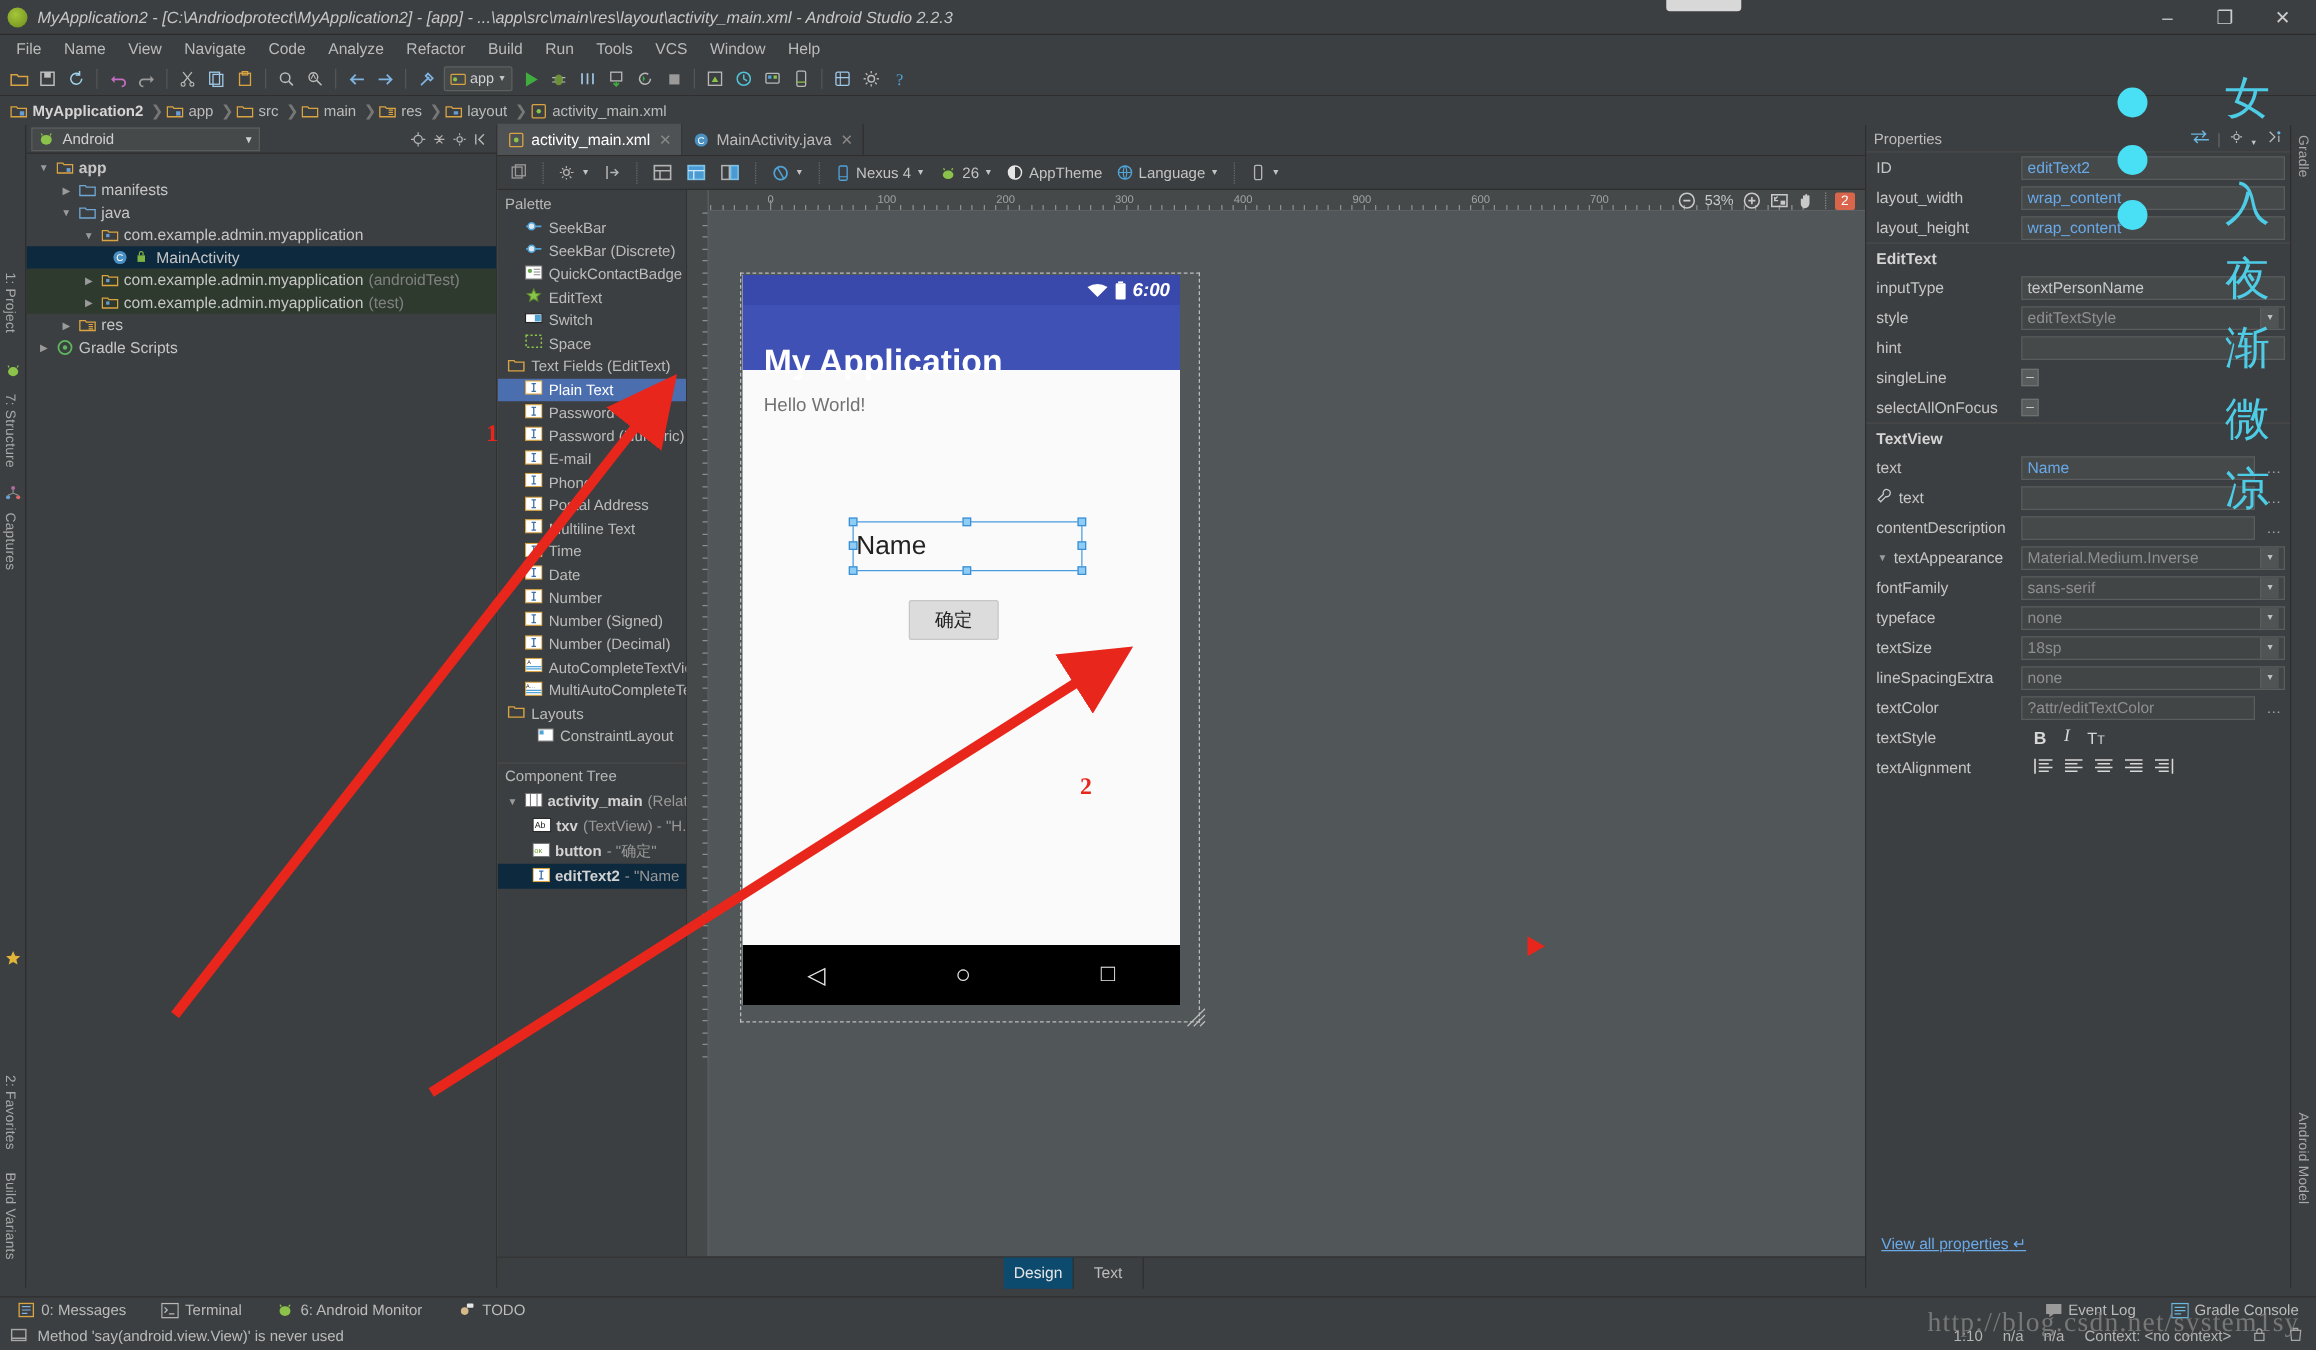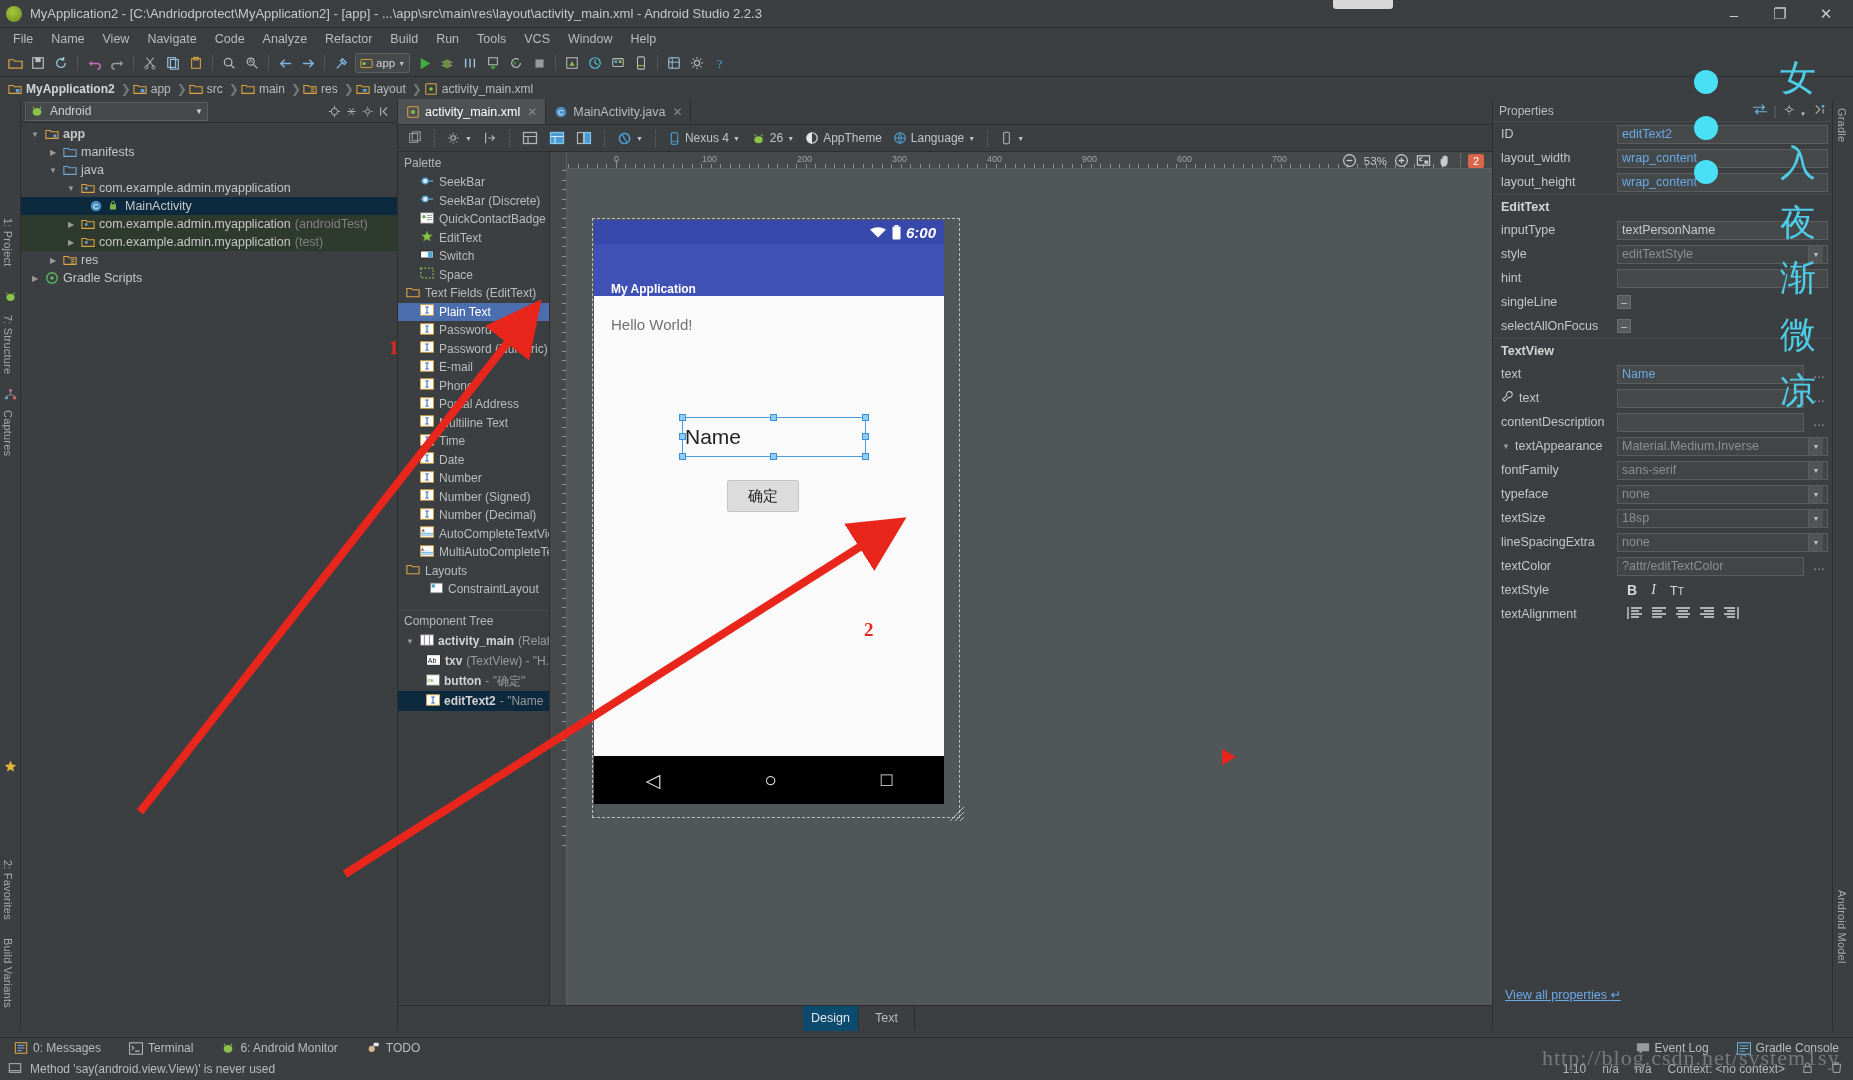--- a/index.html
+++ b/index.html
@@ -18,21 +18,21 @@
   
   .titlebar {
     height: 28px; background: #3c3f41; display: flex; align-items: center;
     padding: 0 6px; position: relative; border-bottom: 1px solid #2b2b2b;
   }
   .title-icon {
     width: 16px; height: 16px; border-radius: 50%;
     background: radial-gradient(circle at 40% 35%, #a4c639, #6e8c1e);
     margin-right: 8px; flex: none;
   }
-  .title-text { font-size: 13px; color: #c8c8c8; white-space: nowrap; }
+  .title-text { font-size: 13px; color: #c8c8c8; white-space: nowrap; font-style: italic; }
   .win-btns { position: absolute; right: 4px; top: 0; height: 28px; display: flex; align-items: center; }
   .win-btn { width: 46px; height: 28px; display: flex; align-items: center; justify-content: center; color: #cccccc; font-size: 15px; }
   .title-nub { position: absolute; left: 1333px; top: 0px; width: 60px; height: 9px; background: #d8d8d8; border-radius: 0 0 3px 3px; }
 
   
   .menubar { height: 22px; background: #3c3f41; display: flex; align-items: center; padding-left: 4px; }
   .menu-item { padding: 2px 9px; font-size: 12.5px; color: #bbbbbb; }
 
   
   .toolbar {
@@ -133,21 +133,21 @@
 
   .dev-outline {
     position: absolute; border: 1px dashed #cfcfcf; opacity: .85;
   }
   .device {
     position: absolute; background: #fafafa; overflow: hidden;
   }
   .statusbar { height: 24px; background: #3949ab; display: flex; align-items: center; justify-content: flex-end; padding-right: 8px; gap: 5px; }
   .sb-time { color: #fff; font-size: 15px; font-weight: bold; font-style: italic; }
   .appbar { height: 52px; background: #3f51b5; display: flex; align-items: center; padding-left: 17px; }
-  .appbar-title { color: #fff; font-size: 12px; font-weight: bold; margin-top: 38px; }
+  .appbar-title { color: #fff; font-size: 27px; font-weight: bold; margin-top: 38px; }
   .hello { position: absolute; left: 17px; top: 96px; font-size: 15px; color: #727272; }
   .navbar { position: absolute; left: 0; right: 0; bottom: 0; height: 48px; background: #000; display: flex; align-items: center; justify-content: space-around; }
   .nav-ico { color: #e6e6e6; }
 
   .sel-box { position: absolute; border: 1px solid #4a9ae0; box-sizing: border-box; }
   .handle { position: absolute; width: 7px; height: 7px; background: #8ecdf5; border: 1px solid #3c8fd4; }
   .et-text { position: absolute; font-size: 21px; color: #222; }
   .ok-btn {
     position: absolute; background: #dcdcdc; border: 1px solid #c6c6c6;
     display: flex; align-items: center; justify-content: center;

